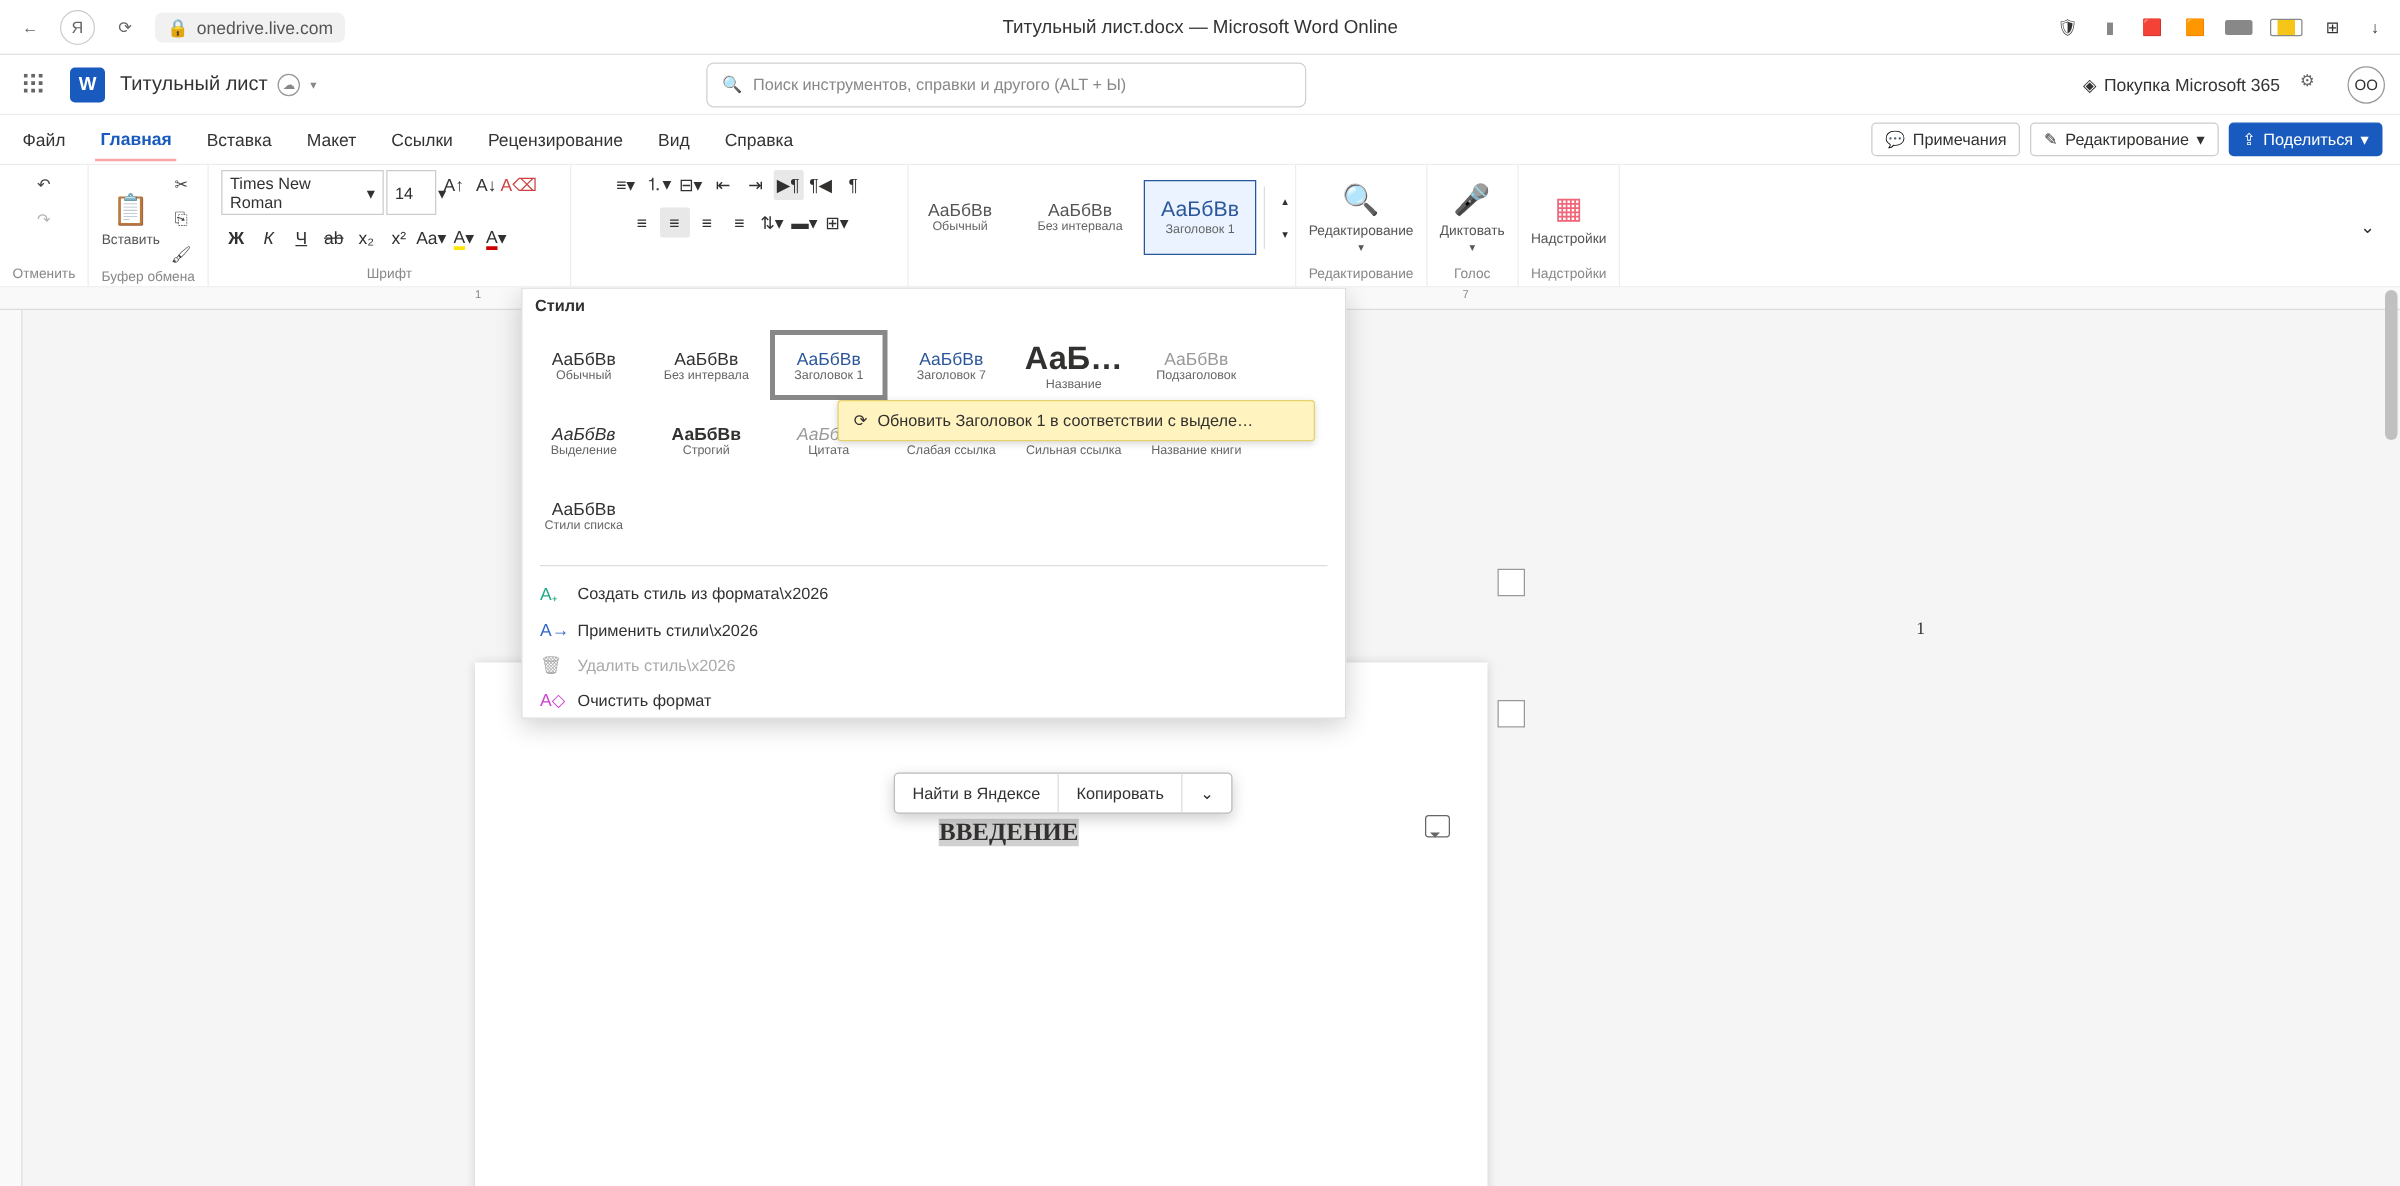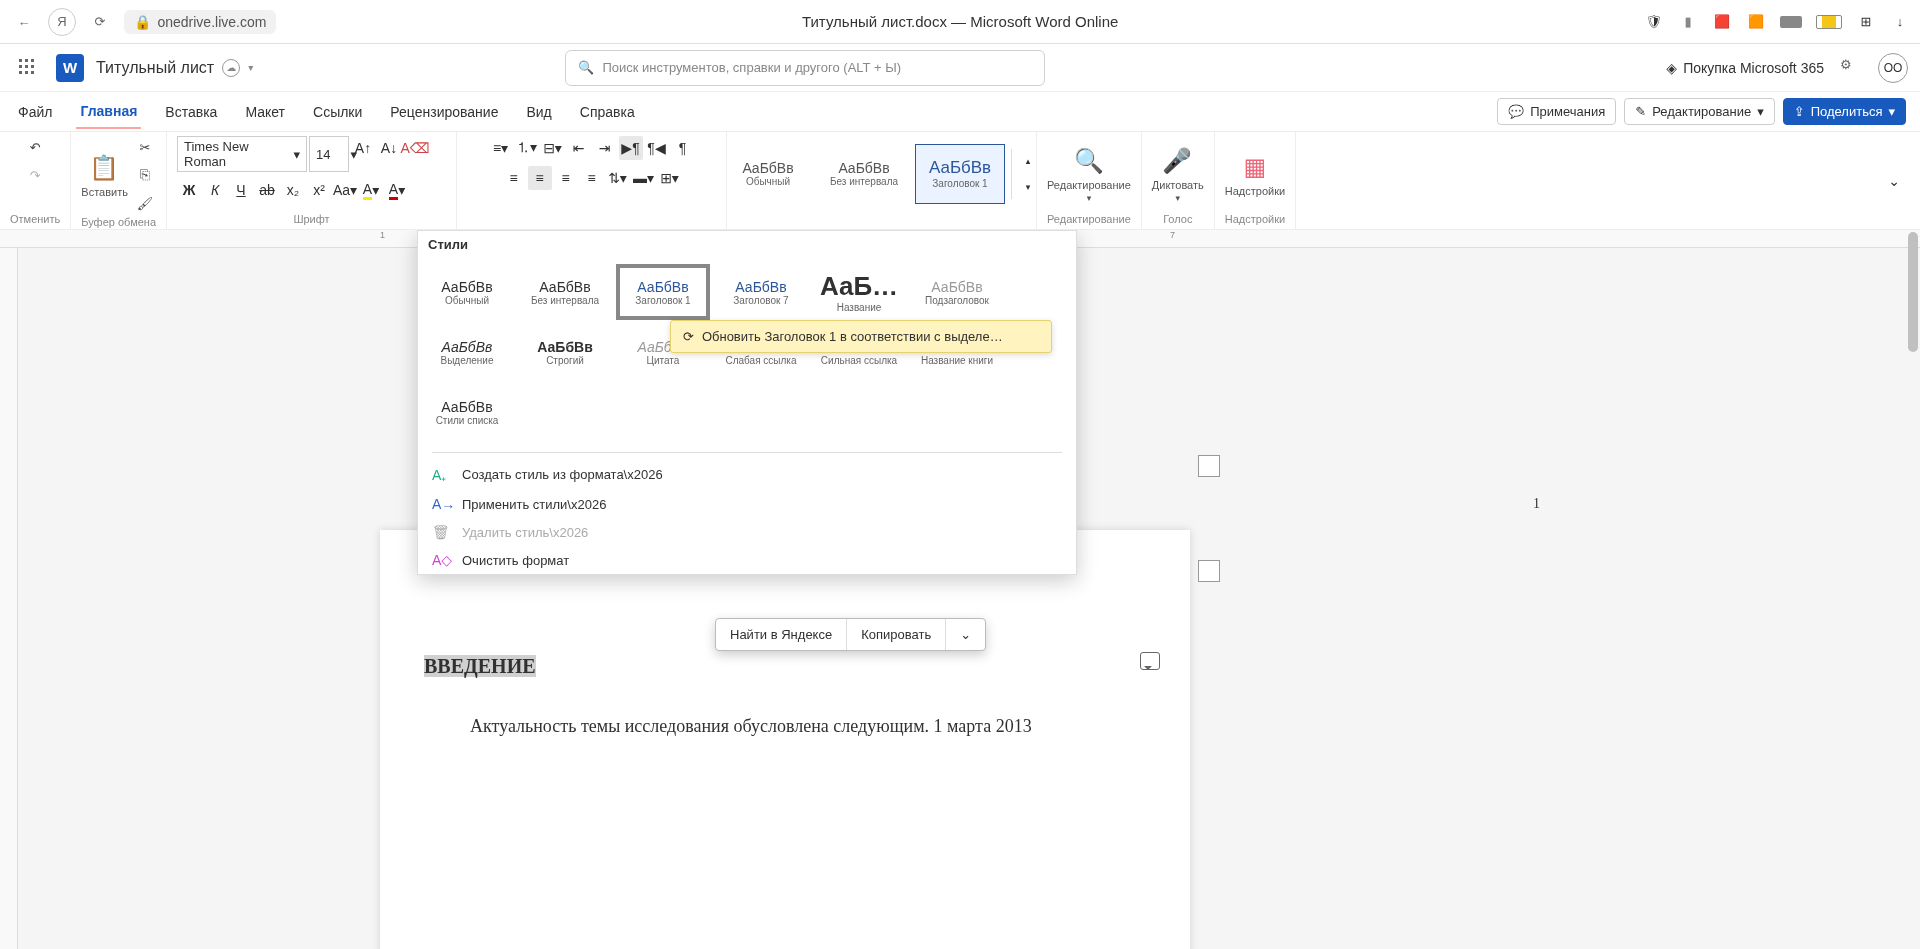--- a/index.html
+++ b/index.html
@@ -47,21 +47,21 @@
 .style-item { width:90px;height:60px;border:1px solid transparent;display:flex;flex-direction:column;align-items:center;justify-content:center;cursor:pointer;}
 .style-item.sel { border:1px solid #2b579a;background:#eaf3ff;}
 .style-sample { font-size:14px;color:#555;}
 .style-sample.h1 { color:#2b579a;font-size:17px;}
 .style-name { font-size:10px;color:#666;}
 
 .canvas-area { position:relative;height:calc(949px - 44px - 48px - 40px - 98px);background:#f5f5f5;overflow:hidden;}
 .hruler { position:absolute;top:0;left:0;right:0;height:18px;background:#f9f9f9;border-bottom:1px solid #ddd;font-size:9px;color:#888;}
 .vruler { position:absolute;top:18px;left:0;width:18px;bottom:0;background:#f9f9f9;border-right:1px solid #ddd;}
 .page { position:absolute;top:300px;left:380px;width:810px;height:500px;background:#fff;box-shadow:0 0 8px rgba(0,0,0,0.15);}
-.doc-heading { position:absolute;top:125px;left:0;right:0;font-family:"Times New Roman",serif;font-size:20px;font-weight:bold;margin-left:44px;}
+.doc-heading { position:absolute;top:125px;left:0;right:0;text-align:center;font-family:"Times New Roman",serif;font-size:20px;font-weight:bold;margin-left:44px;}
 .doc-heading span { background:#d0d0d0;}
 .doc-body { position:absolute;top:180px;left:90px;right:90px;text-align:justify;font-family:"Times New Roman",serif;font-size:18px;line-height:1.8;}
 
 .margin-marker { position:absolute;top:-20px;right:-12px;width:22px;height:22px;border:1px solid #999;background:#fff;}
 .comment-ico-doc { position:absolute;top:122px;right:30px;width:20px;height:18px;border:1.5px solid #666;border-radius:3px;}
 .comment-ico-doc::after{content:"";position:absolute;bottom:-5px;left:3px;border:4px solid transparent;border-top-color:#666;}
 
 .styles-panel { position:absolute;top:0;left:417px;width:660px;background:#fff;box-shadow:0 6px 20px rgba(0,0,0,0.2);border:1px solid #ddd;z-index:100;}
 .styles-header { padding:6px 10px;font-size:13px;font-weight:600;}
 .styles-grid { display:flex;flex-wrap:wrap;padding:4px 0;}
@@ -311,21 +311,20 @@
   </div>
   <div class="vruler"></div>
 
   <div class="page-num">1</div>
   <div class="margin-marker" style="top:225px;left:1198px;position:absolute;"></div>
   <div class="margin-marker" style="top:330px;left:1198px;position:absolute;"></div>
 
   <div class="page">
     <div class="comment-ico-doc"></div>
     <div class="doc-heading"><span>ВВЕДЕНИЕ</span></div>
-    <div class="doc-body">Актуальность темы исследования обусловлена следующим. 1 марта 2013</div>
   </div>
 
   <div class="styles-panel">
     <div class="styles-header">Стили</div>
     <div class="styles-grid" id="styles-grid">
         <div class="sg-item">
           <div class="sg-sample" style="">АаБбВв</div>
           <div class="sg-name">Обычный</div>
         </div>
         <div class="sg-item">

